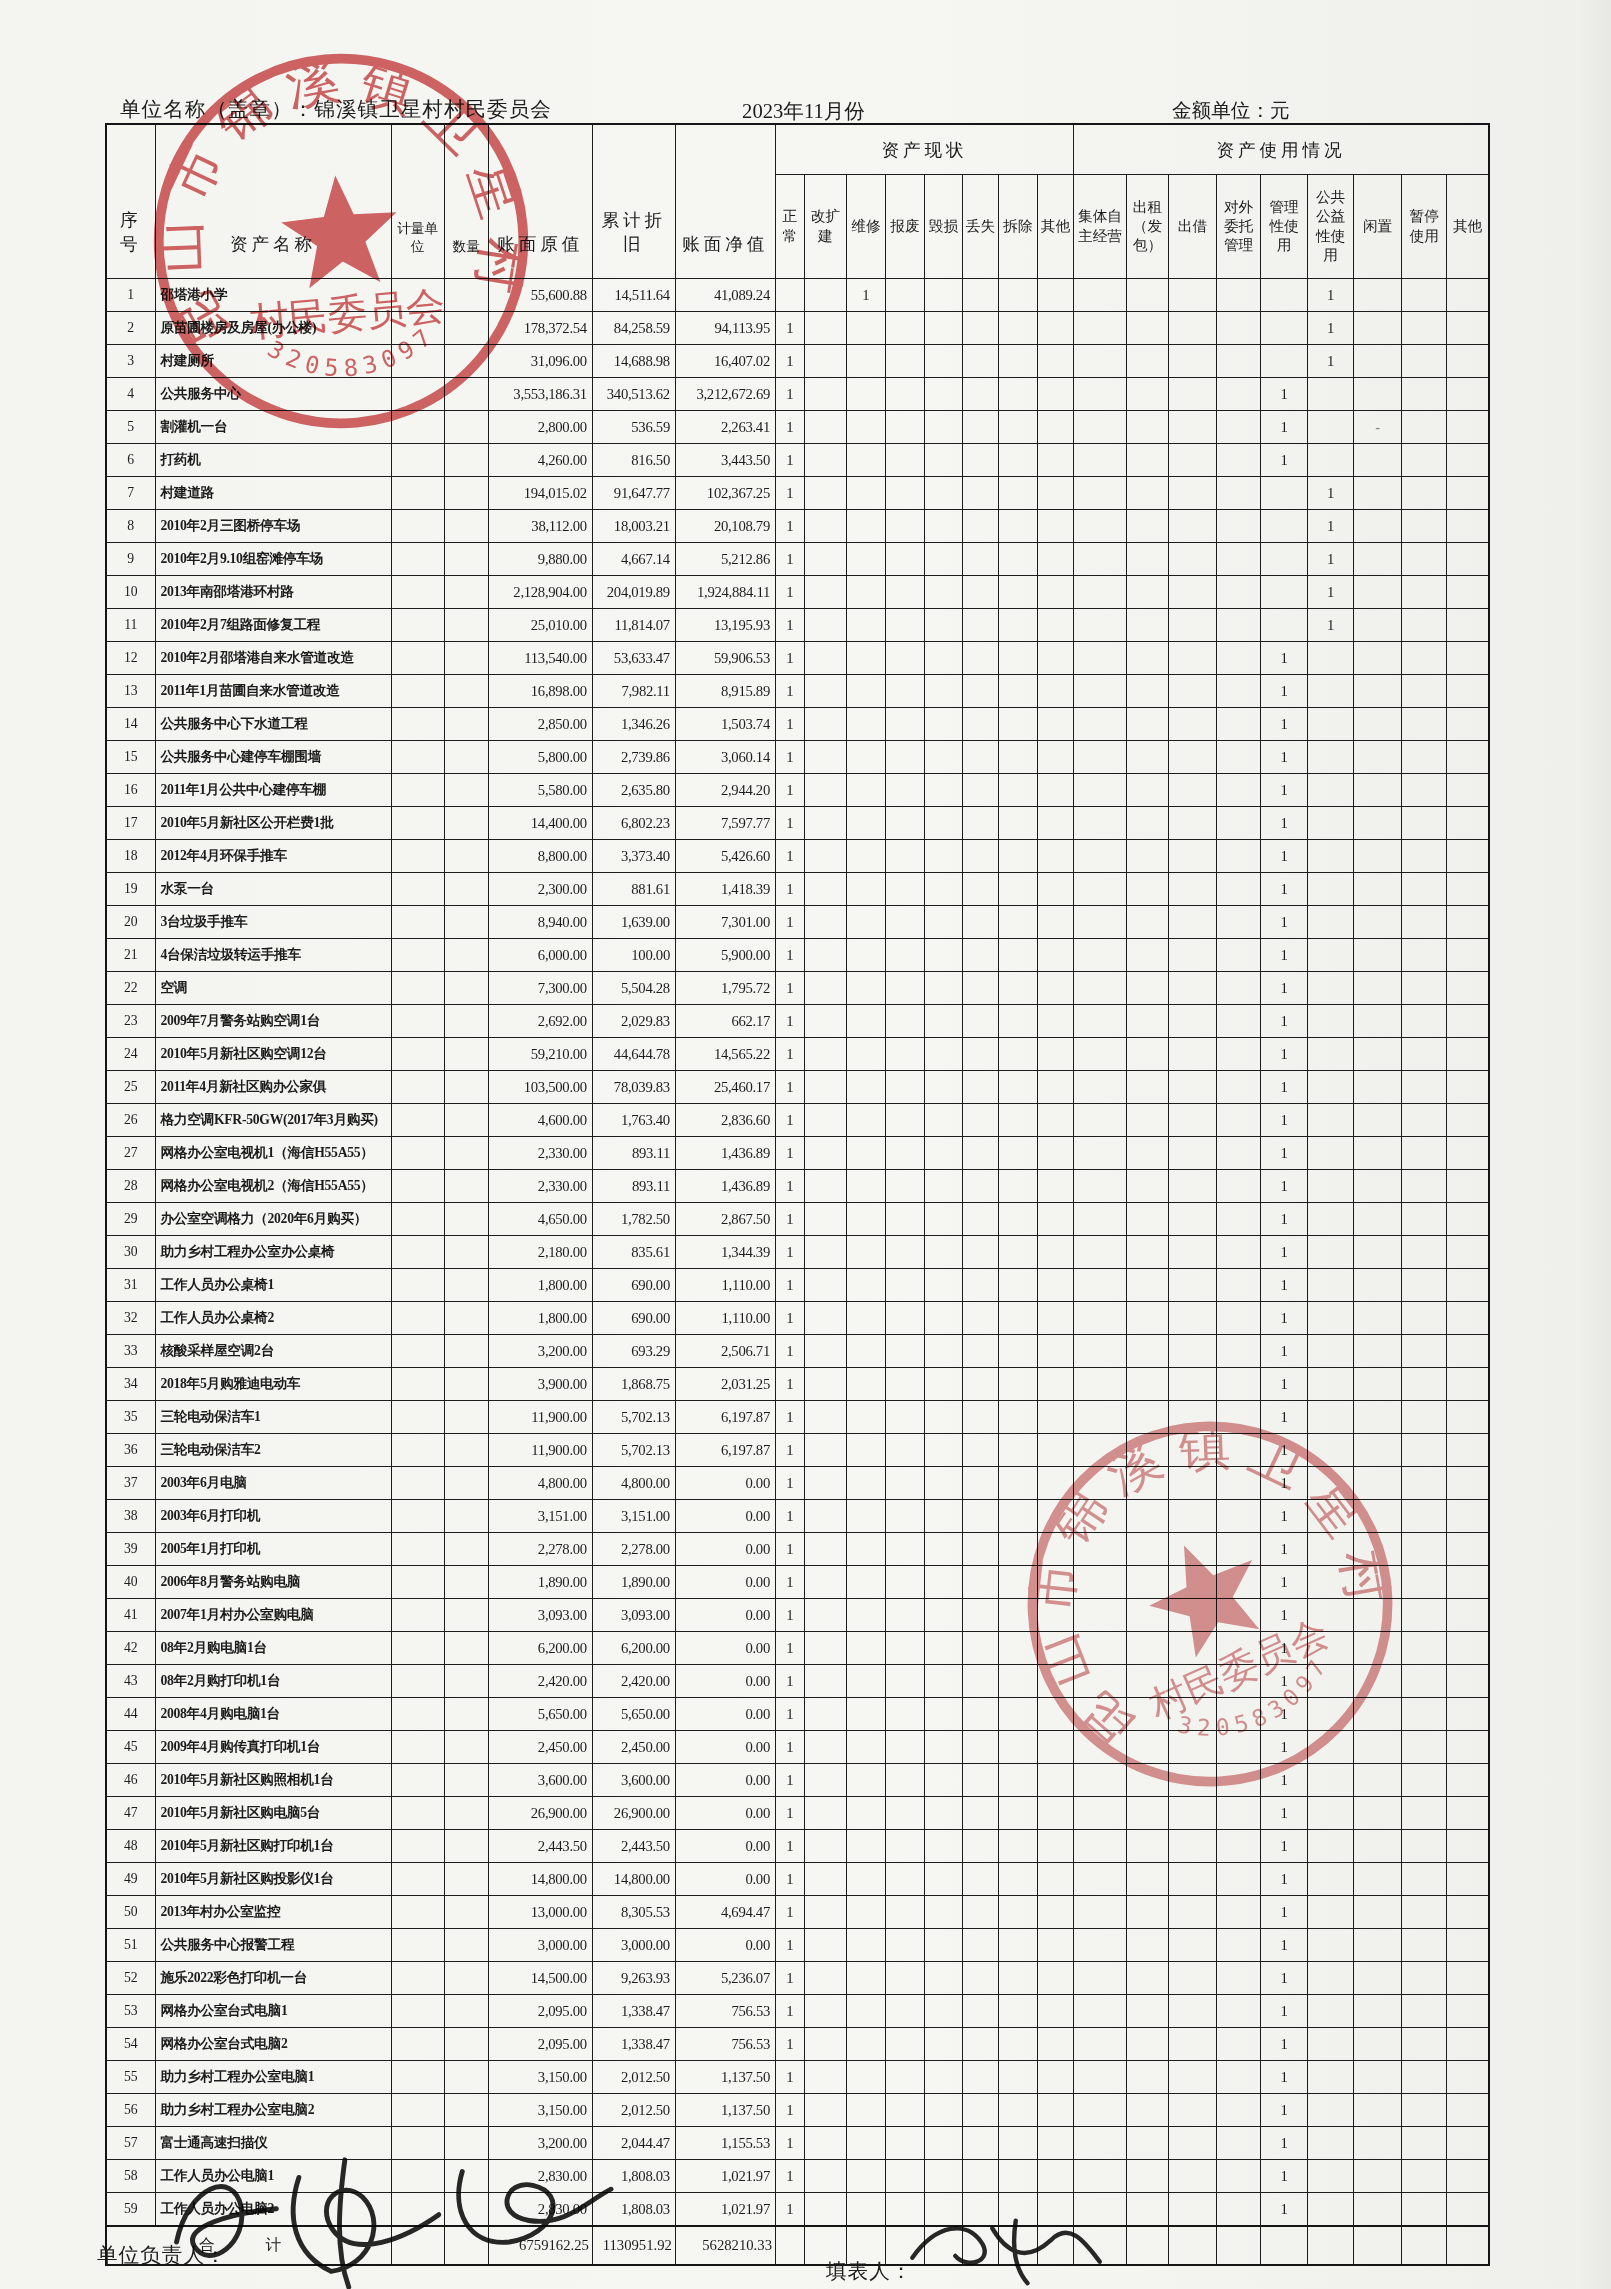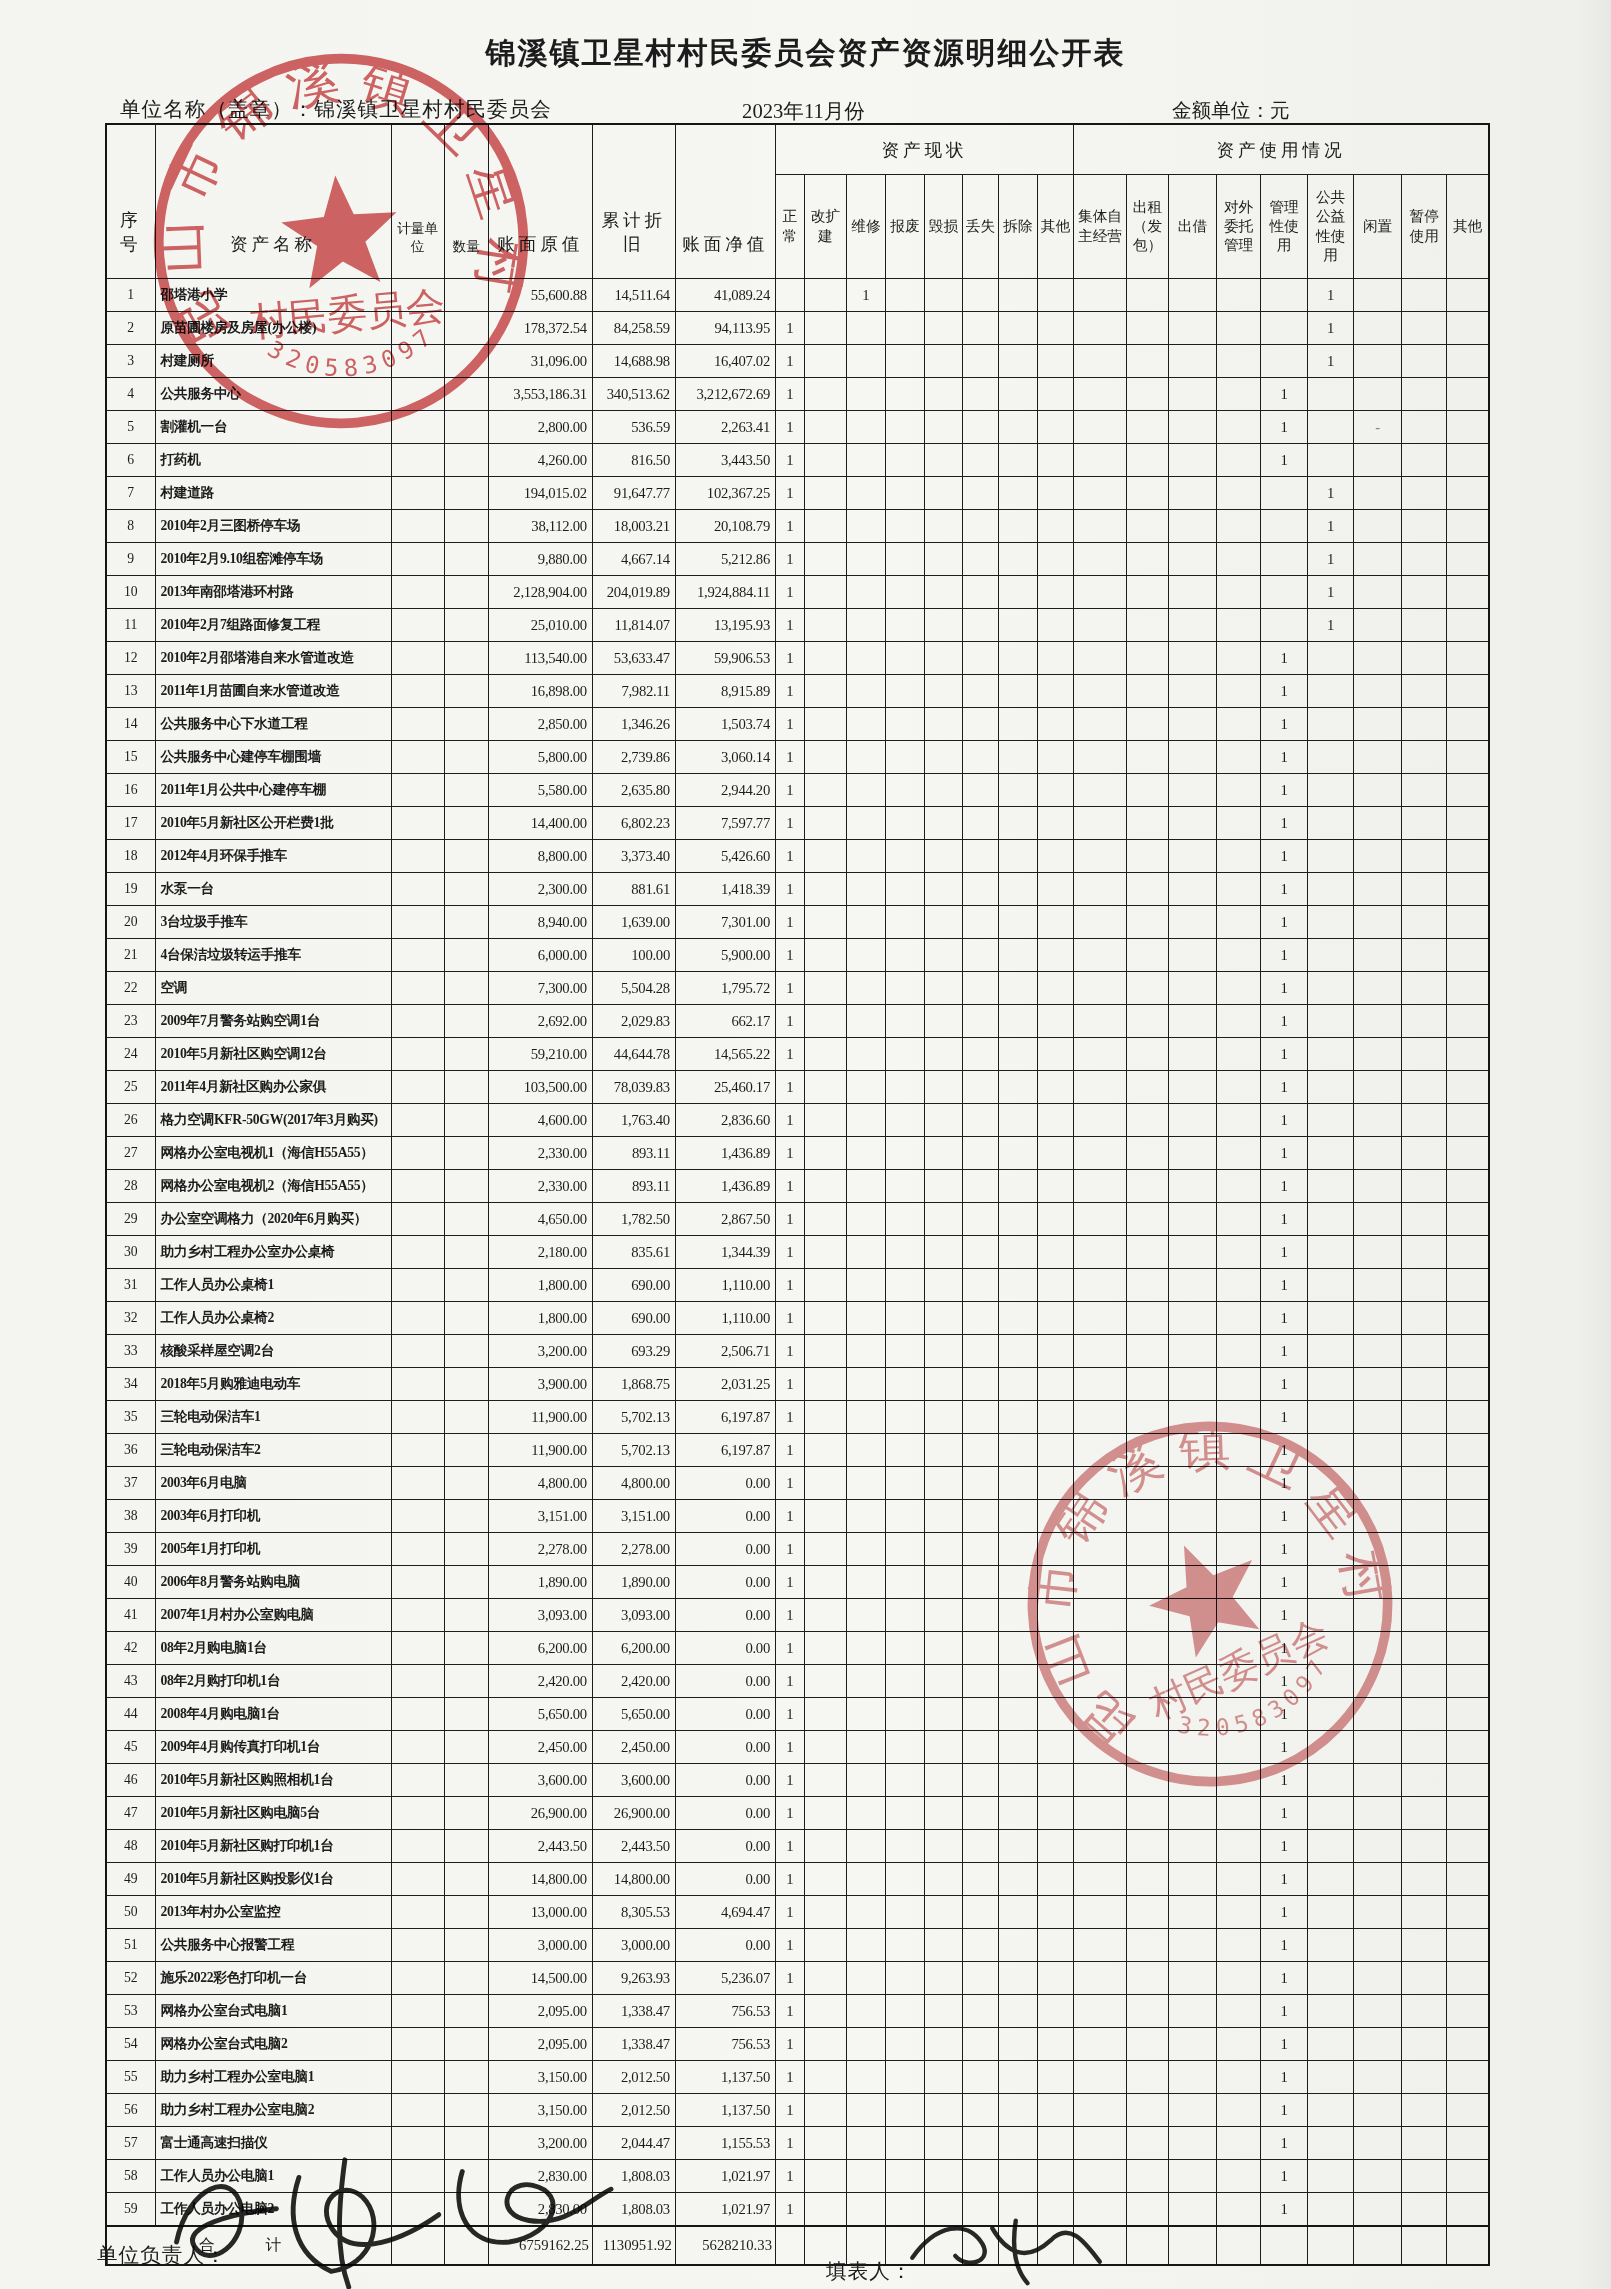--- a/index.html
+++ b/index.html
@@ -51,21 +51,20 @@
   .seal-bottom{left:1019px;top:1413px;transform:rotate(-24deg);opacity:.55;filter:saturate(.9);}
   .sig{position:absolute;mix-blend-mode:multiply;}
   .sig-left{left:139px;top:2152px;}
   .sig-right{left:898px;top:2207px;}
 </style>
 </head>
 <body>
 
 <div class="page">
 
-  <div class="doc-title">锦溪镇卫星村村民委员会资产资源明细公开表</div>
   <div class="meta-unit">单位名称（盖章）：锦溪镇卫星村村民委员会</div>
   <div class="meta-period">2023年11月份</div>
   <div class="meta-money">金额单位：元</div>
 
   <table class="asset-table">
     <colgroup>
       <col style="width:49px">
         <col style="width:236px">
         <col style="width:53px">
         <col style="width:44px">

